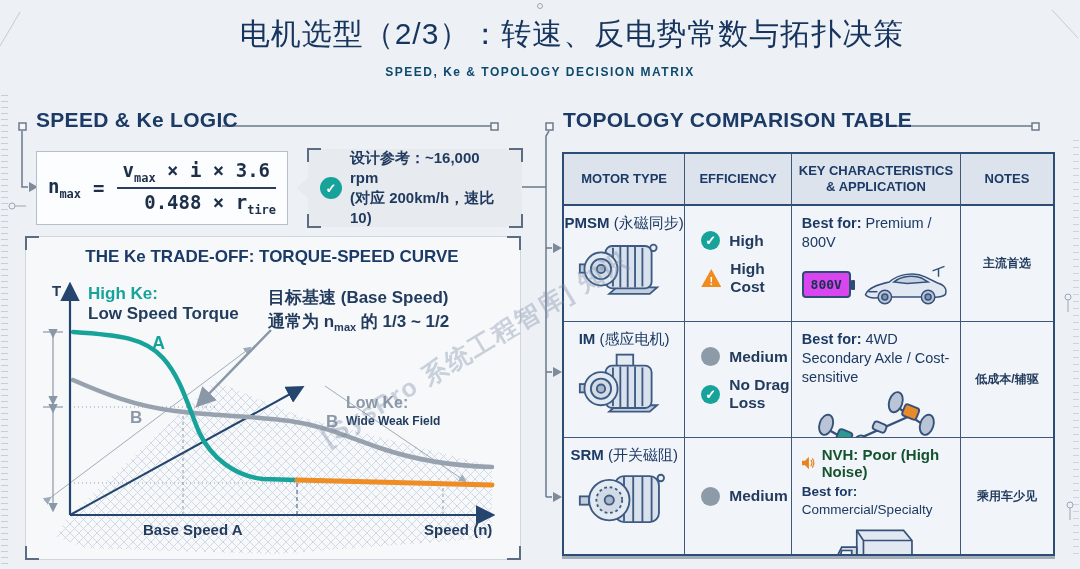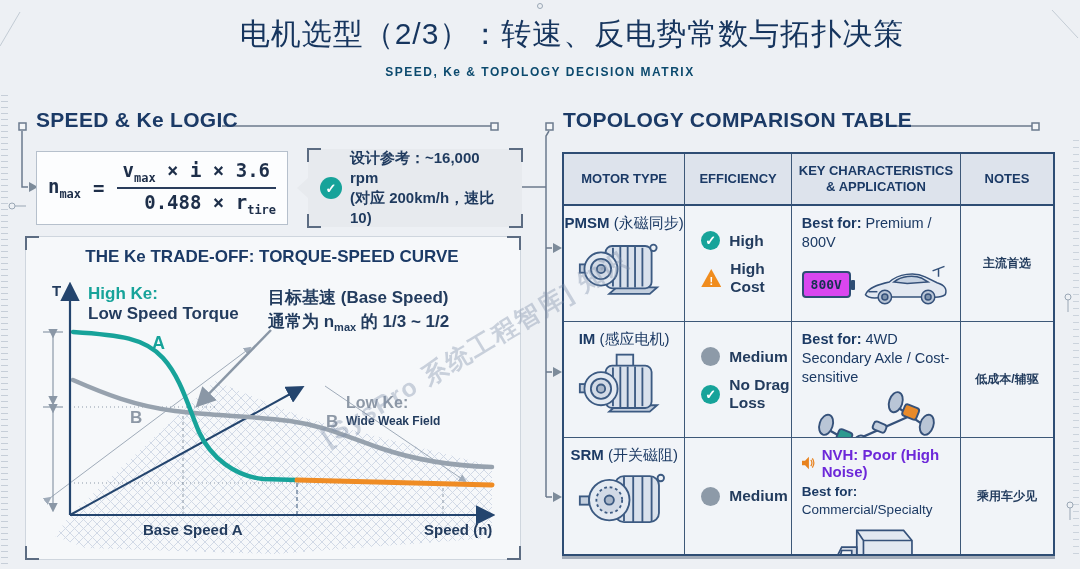--- a/index.html
+++ b/index.html
@@ -58,21 +58,21 @@
   .td{border-right:1.5px solid #3d5878;border-bottom:1.5px solid #3d5878;display:flex;
       flex-direction:column;align-items:center;justify-content:flex-start;overflow:hidden;}
   .tbl > .no-r{border-right:none;} .tbl > .no-b{border-bottom:none;}
   .motor-name{font-size:15px;color:#1c3a64;margin-top:8px;white-space:nowrap;}
   .motor-name b{font-weight:800;}
   .eff-cell{justify-content:center;gap:10px;align-items:flex-start;padding-left:16px;box-sizing:border-box;}
   .eff-item{display:flex;align-items:center;gap:9px;font-size:15.5px;font-weight:600;color:#233c5e;}
   .key-cell{align-items:flex-start;padding:8px 10px;box-sizing:border-box;}
   .key-line{font-size:14.5px;color:#1c3a64;line-height:1.3;}
   .key-line b{font-weight:800;}
-  .nvh-line{display:flex;align-items:center;gap:6px;font-size:15px;font-weight:600;color:#6d28d9;}
+  .nvh-line{display:flex;align-items:center;gap:6px;font-size:15px;font-weight:600;color:#14532d;}
   .notes-cell{justify-content:center;font-size:12px;font-weight:600;color:#233c5e;}
   .battery{display:inline-flex;align-items:center;justify-content:center;width:54px;height:23px;
            background:#d946ef;border:2px solid #2e4d74;border-radius:4px;font-weight:800;font-size:13px;
            color:#15324f;position:relative;font-family:"DejaVu Sans Mono",monospace;}
   .battery:after{content:"";position:absolute;right:-6px;width:4px;height:10px;background:#2e4d74;border-radius:1px;}
   .key-art{display:flex;align-items:center;gap:10px;width:100%;justify-content:center;margin-top:2px;}
   
   .ruler-l{left:1px;top:95px;width:7px;height:470px;
            background:repeating-linear-gradient(to bottom,#bfc8d3 0 1px,transparent 1px 6px);opacity:.85;}
   .ruler-r{right:1px;top:140px;width:6px;height:420px;

